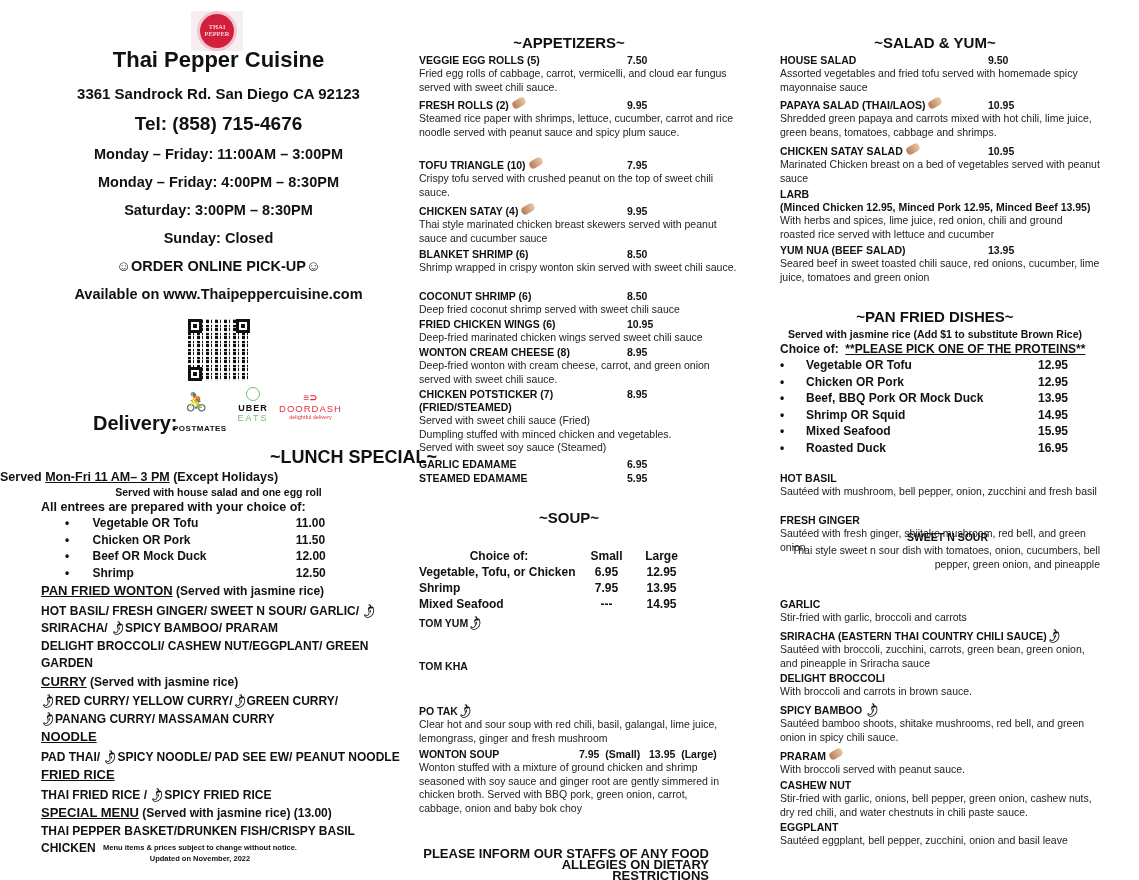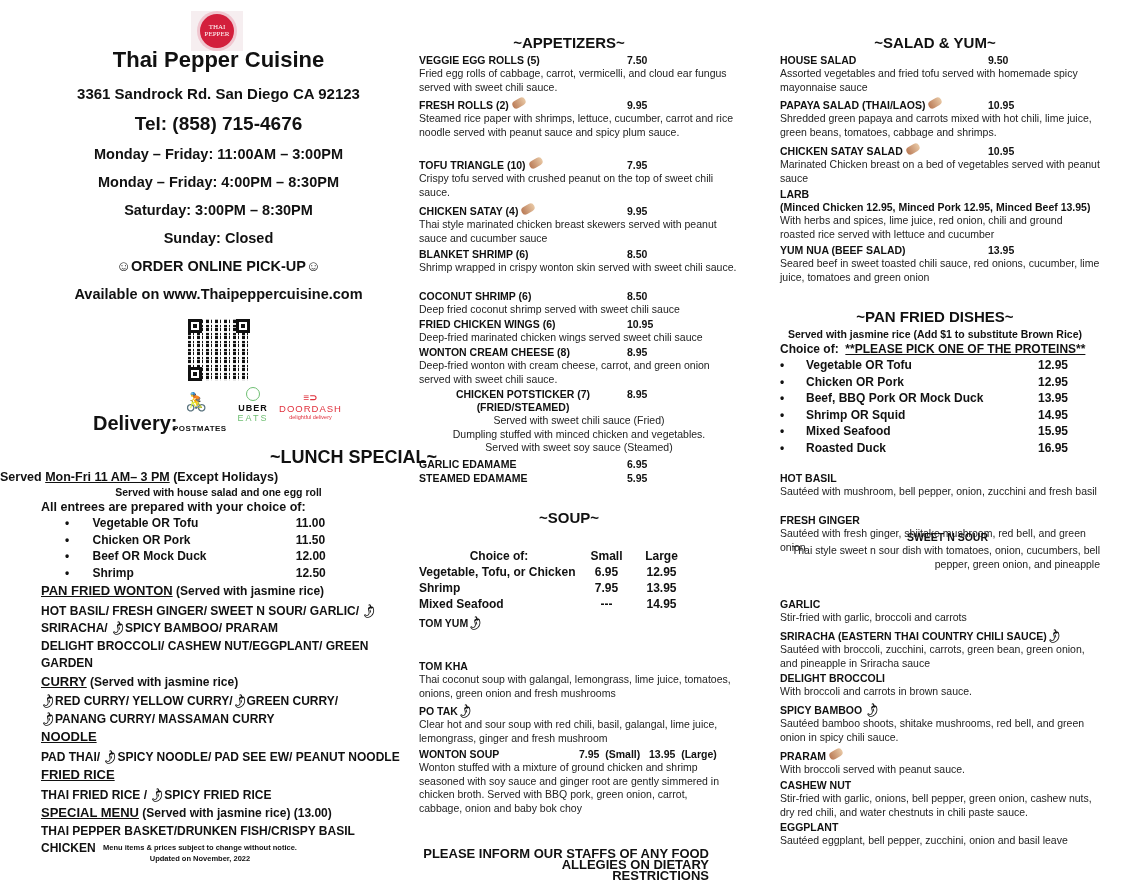--- a/index.html
+++ b/index.html
@@ -235,21 +235,21 @@
       </div>
     <div class="item-desc">Deep-fried marinated chicken wings served sweet chili sauce</div>
   </div>
   <div class="abs item" style="top:346px;">
     <div class="item-head">
         <span class="n">WONTON CREAM CHEESE (8)</span>
         <span>8.95</span>
       </div>
     <div class="item-desc">Deep-fried wonton with cream cheese, carrot, and green onion served with sweet chili sauce.</div>
   </div>
-  <div class="abs item" style="top:388px;text-align:center;">
+  <div class="abs item" style="top:388px;">
     <div class="item-head">
         <span class="n">CHICKEN POTSTICKER (7)</span>
         <span>8.95</span>
       </div>
     <div class="item-head">
         <span class="n">(FRIED/STEAMED)</span>
       </div>
     <div class="item-desc">Served with sweet chili sauce (Fried)</div>
     <div class="item-desc">Dumpling stuffed with minced chicken and vegetables.</div>
     <div class="item-desc">Served with sweet soy sauce (Steamed)</div>
@@ -294,21 +294,20 @@
 
   <div class="abs item" style="top:617px;">
     <div class="item-head">
         <span class="n"><span>TOM YUM</span><span class="chili">🌶</span></span>
       </div>
   </div>
   <div class="abs item" style="top:660px;">
     <div class="item-head">
         <span class="n">TOM KHA</span>
       </div>
-    <div class="item-desc">Thai coconut soup with galangal, lemongrass, lime juice, tomatoes, onions, green onion and fresh mushrooms</div>
   </div>
   <div class="abs item" style="top:705px;">
     <div class="item-head">
         <span class="n"><span>PO TAK</span><span class="chili">🌶</span></span>
       </div>
     <div class="item-desc">Clear hot and sour soup with red chili, basil, galangal, lime juice, lemongrass, ginger and fresh mushroom</div>
   </div>
   <div class="abs item" style="top:748px;">
     <div class="item-head">
         <span class="n" style="width:160px">WONTON SOUP</span>

